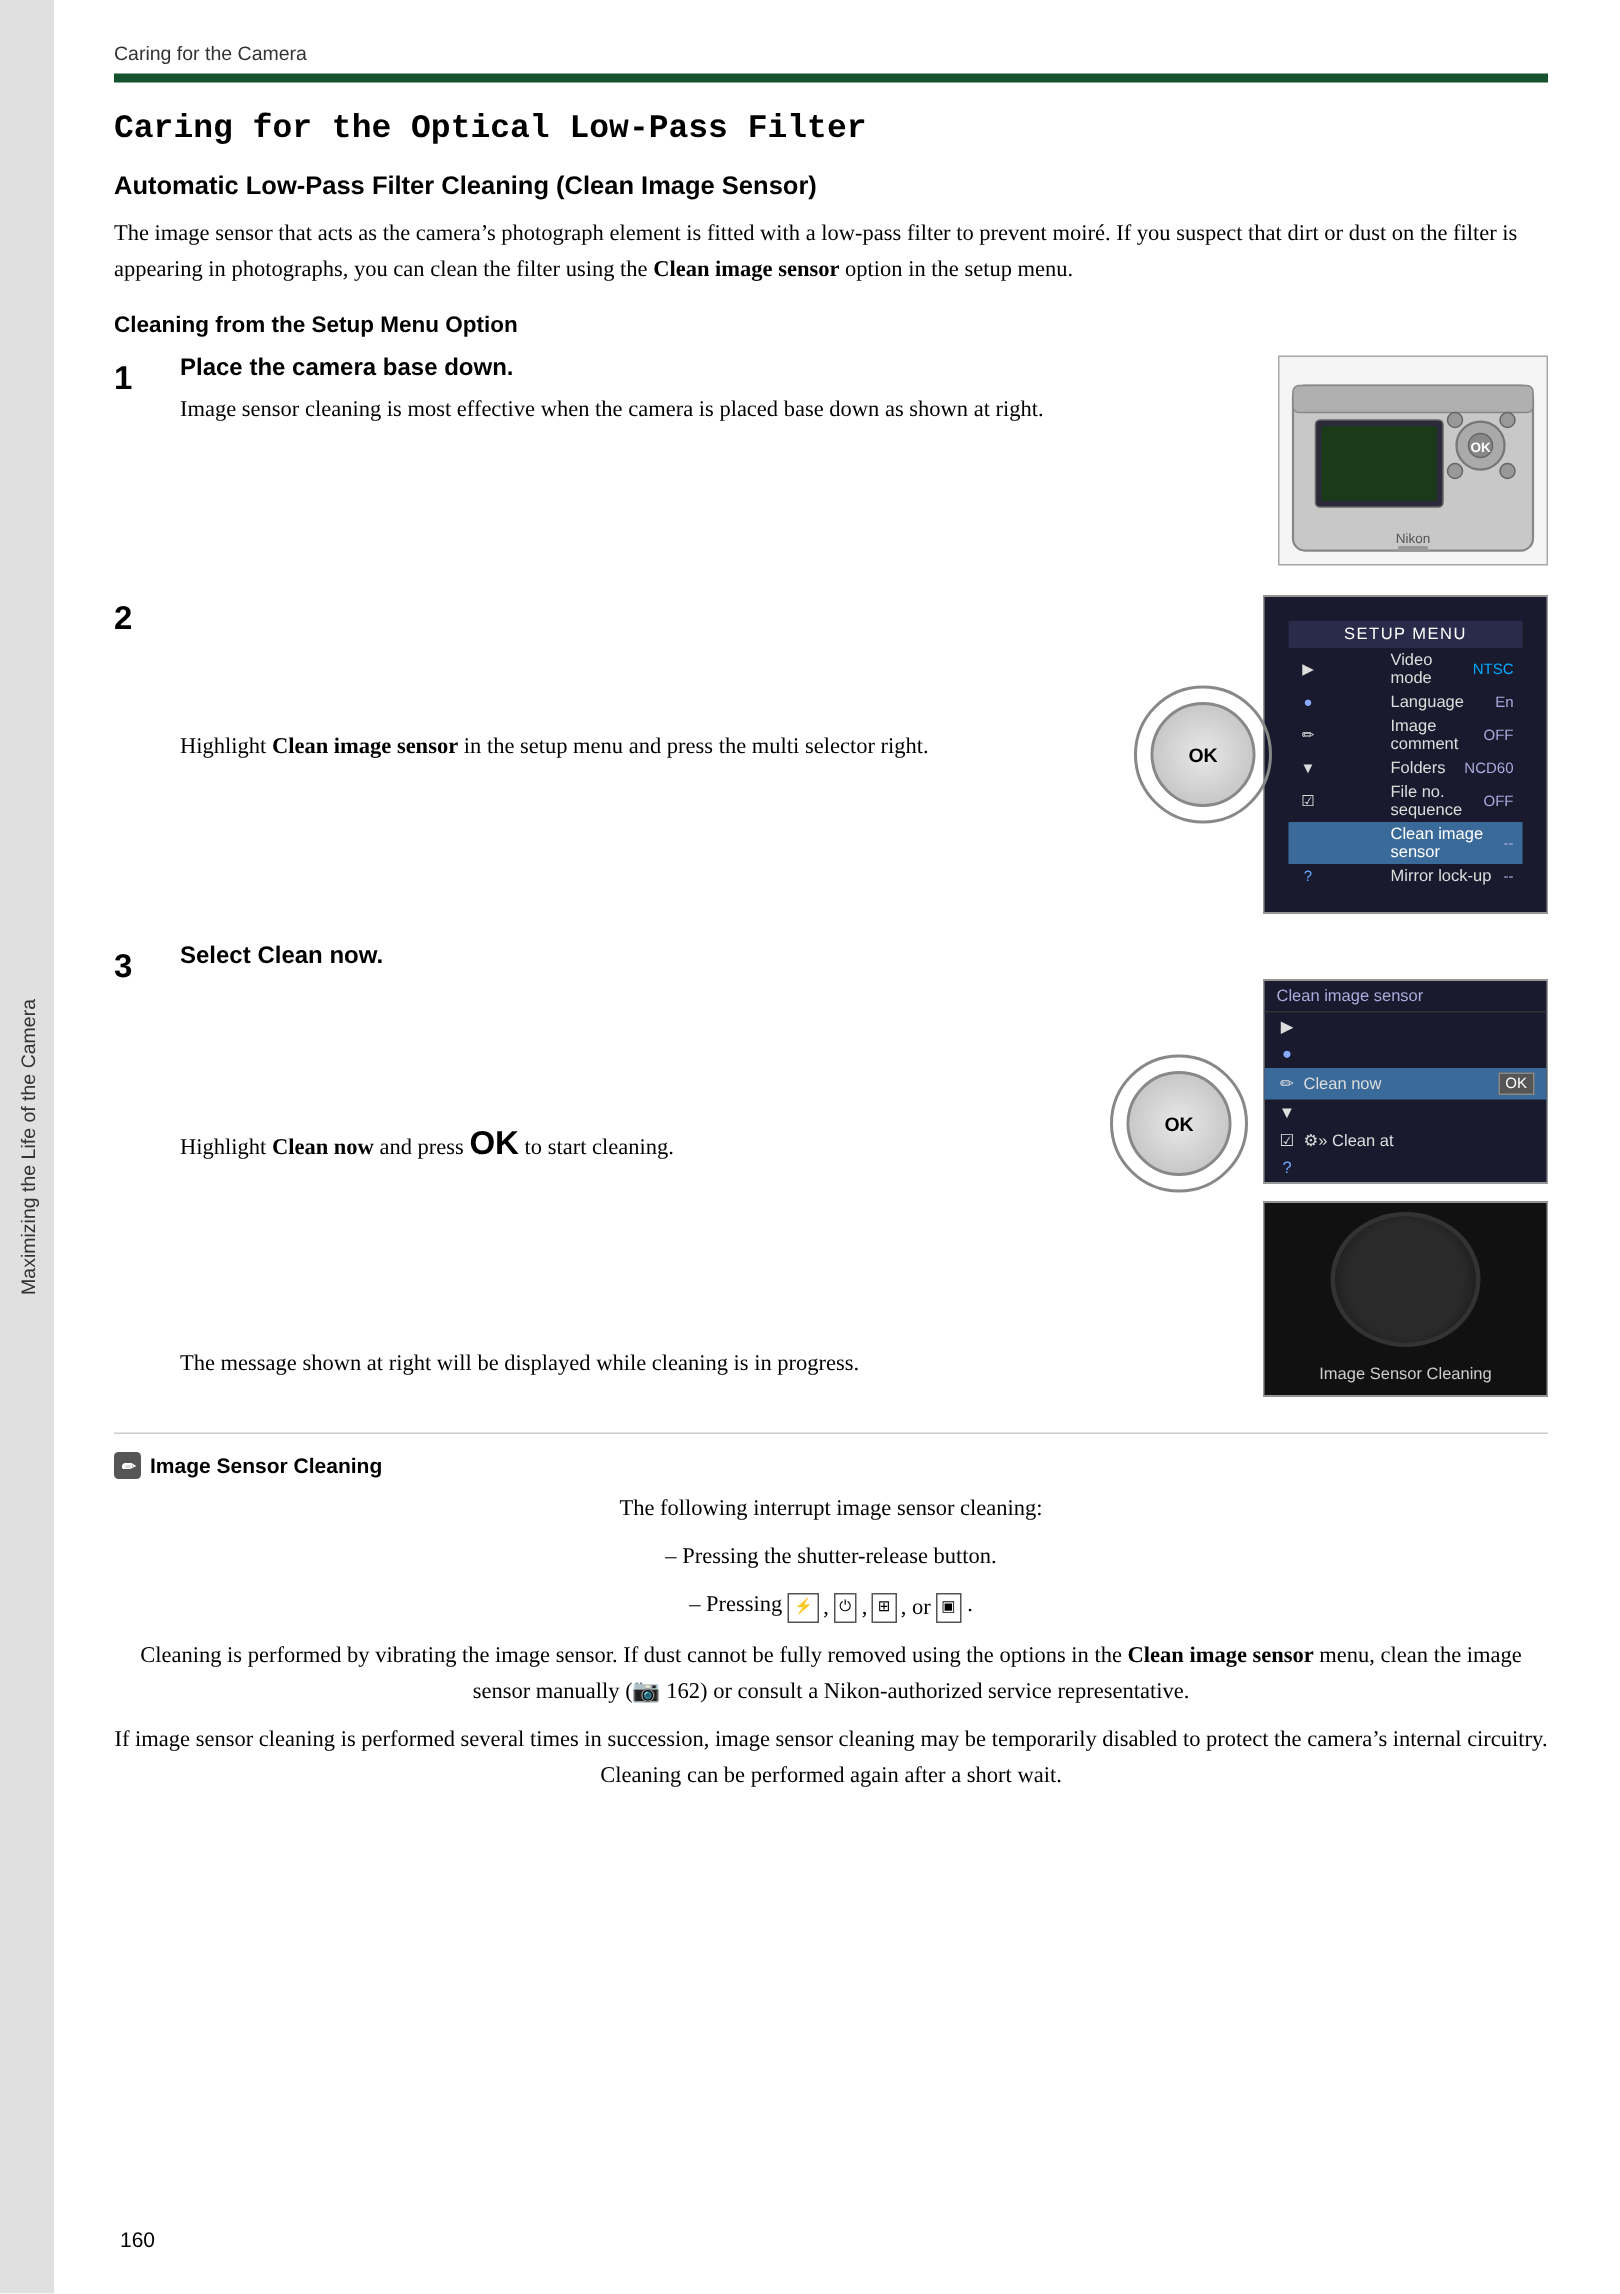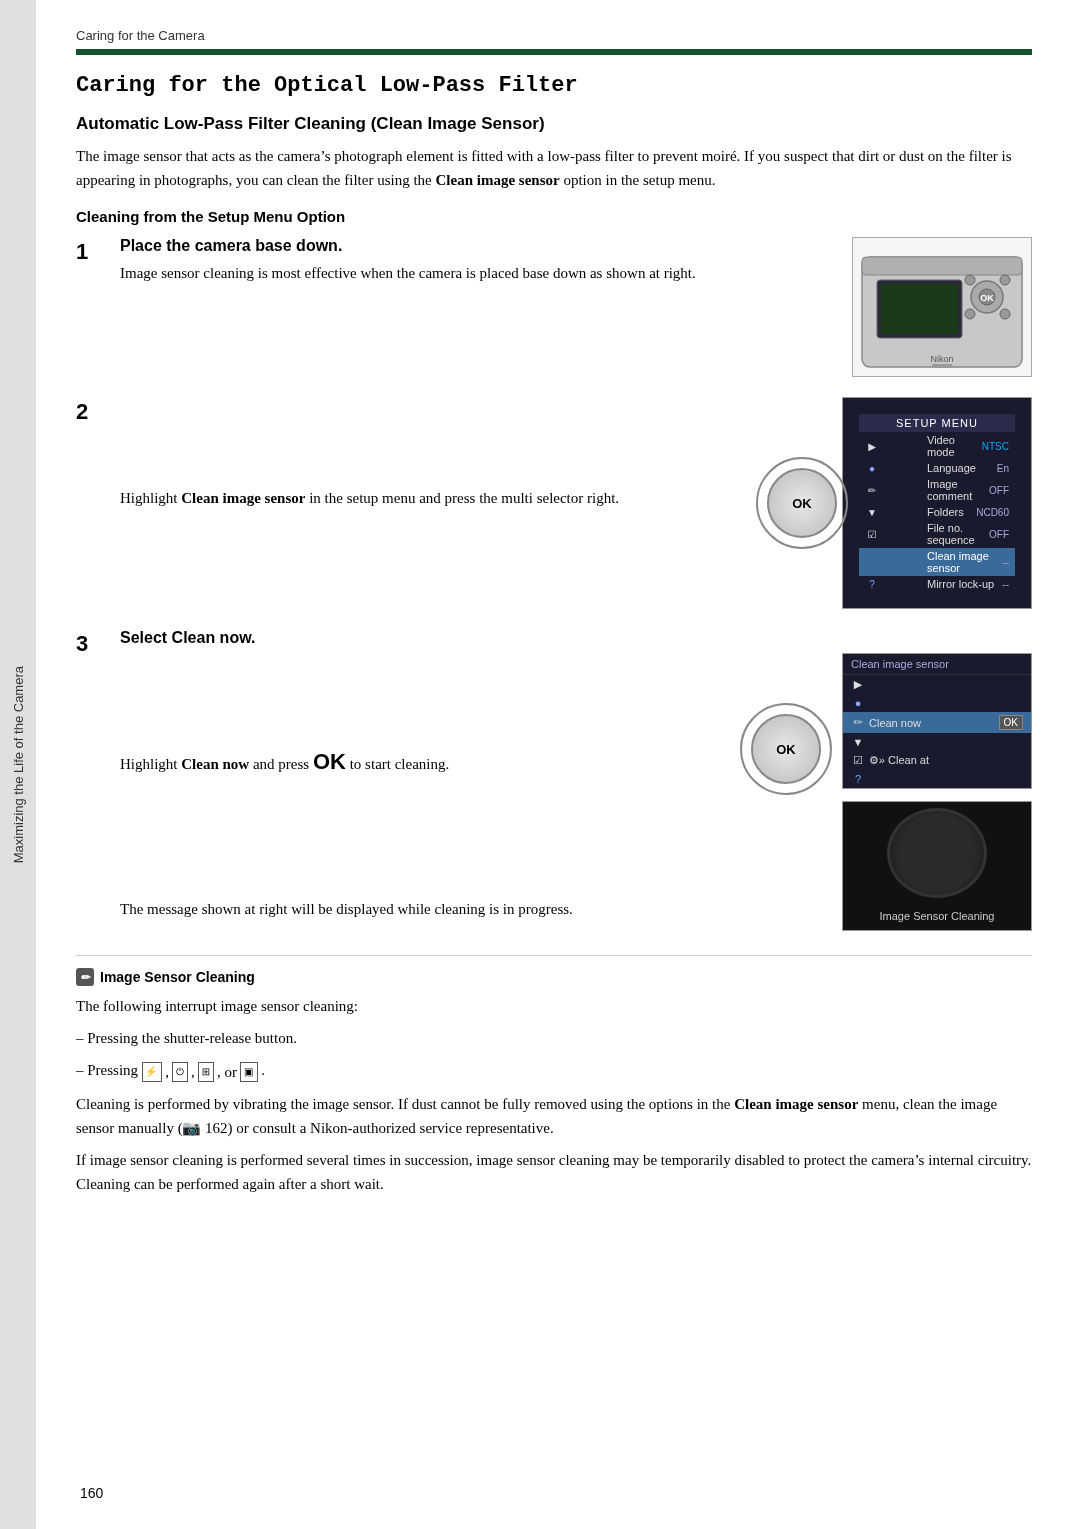--- a/index.html
+++ b/index.html
@@ -240,20 +240,21 @@
       align-items: center;
       justify-content: center;
       color: #fff;
       font-size: 11px;
       font-style: italic;
       font-family: serif;
     }
     .note-text {
       line-height: 1.6;
       margin-bottom: 8px;
+      text-align: center;
     }
     .page-number {
       position: absolute;
       bottom: 28px;
       left: 80px;
       font-size: 14px;
       font-family: Arial, sans-serif;
     }
     b { font-weight: bold; }
     .ok-symbol {

